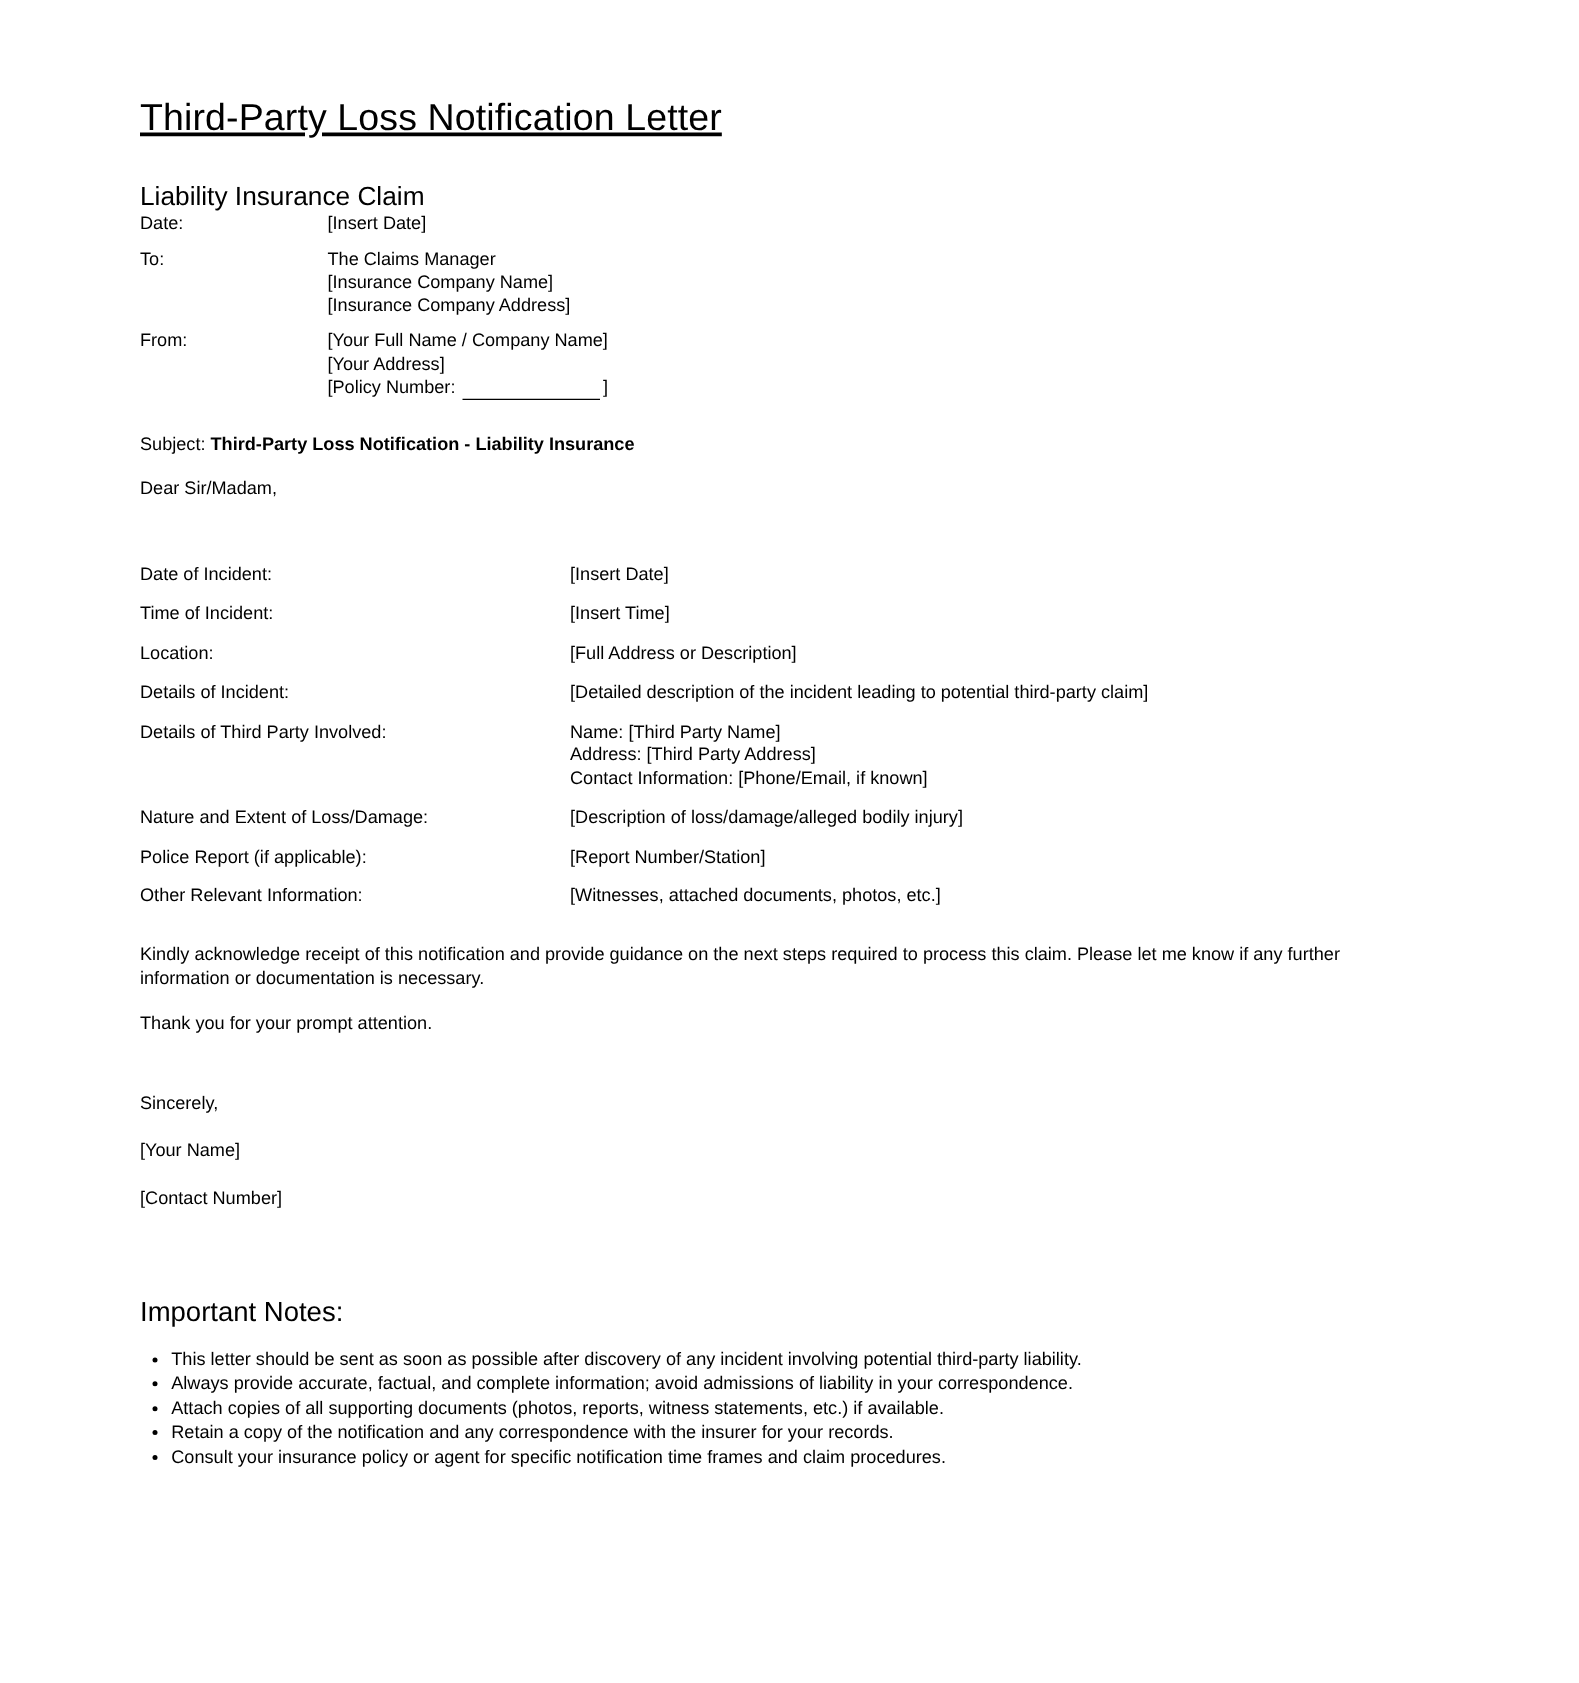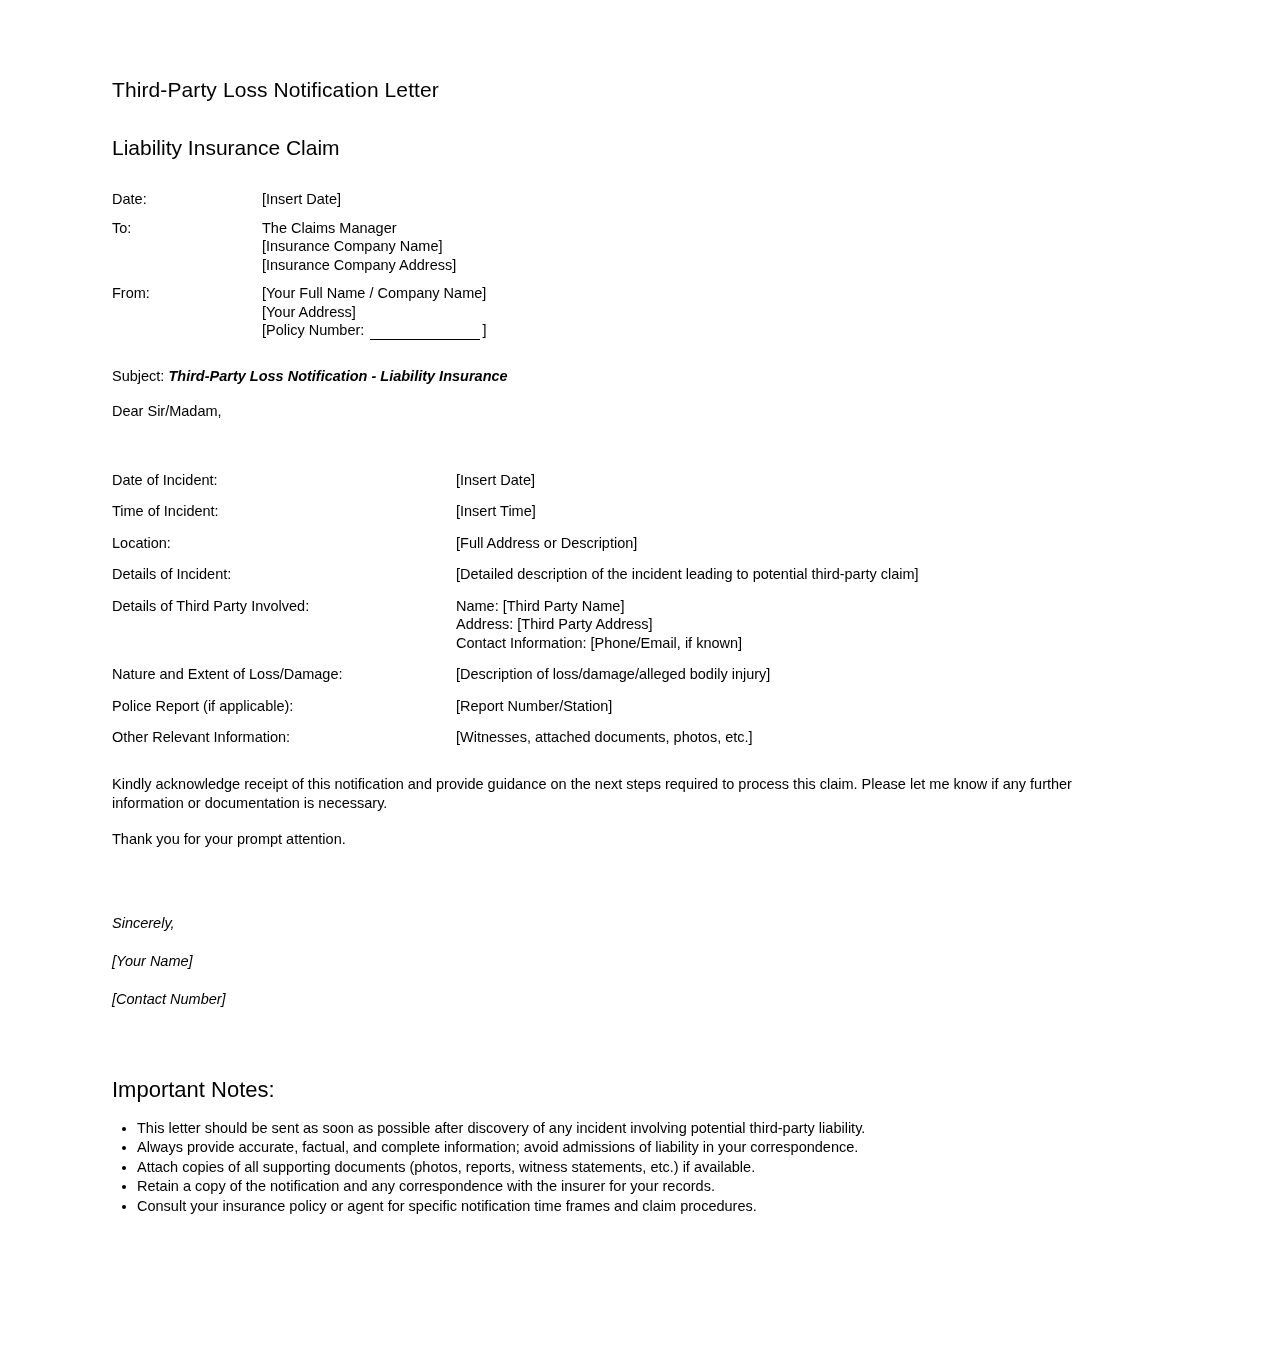--- a/index.html
+++ b/index.html
@@ -12,32 +12,32 @@
     min-height: 1346px;
     font-family: "Liberation Sans", sans-serif;
     color: #000000;
     -webkit-font-smoothing: antialiased;
   }
   .page {
     padding: 78px 110px 40px 112px;
     box-sizing: border-box;
   }
   h1.doc-title {
-    font-size: 21px;
+    font-size: 30px;
     font-weight: normal;
     margin: 0 0 0 0;
     letter-spacing: 0.1px;
+    text-decoration: underline;
   }
   h2.doc-subtitle {
     font-size: 21px;
     font-weight: normal;
     margin: 34px 0 0 0;
   }
   .meta-block {
-    margin-top: 30px;
     font-size: 14.5px;
     line-height: 18.5px;
   }
   .meta-row {
     display: flex;
     margin-bottom: 10px;
   }
   .meta-label {
     width: 150px;
     flex: 0 0 150px;
@@ -55,21 +55,20 @@
     height: 12px;
     vertical-align: bottom;
     margin: 0 2px;
   }
   .subject-line {
     margin-top: 28px;
     font-size: 14.5px;
   }
   .subject-line b {
     font-weight: bold;
-    font-style: italic;
   }
   .salutation {
     margin-top: 19px;
     font-size: 14.5px;
   }
   .intro {
     margin-top: 19px;
     font-size: 14.5px;
     line-height: 19px;
     max-width: 1010px;
@@ -97,23 +96,22 @@
     margin-top: 28px;
     font-size: 14.5px;
     line-height: 19px;
     max-width: 1015px;
   }
   .thanks {
     margin-top: 18px;
     font-size: 14.5px;
   }
   .signature {
-    margin-top: 68px;
-    font-size: 14.5px;
-    font-style: italic;
+    margin-top: 48px;
+    font-size: 14.5px;
   }
   .signature .sig-line {
     margin-bottom: 22px;
   }
   .signature .sig-line:last-child {
     margin-bottom: 0;
   }
   h3.notes-title {
     font-size: 22px;
     font-weight: normal;

